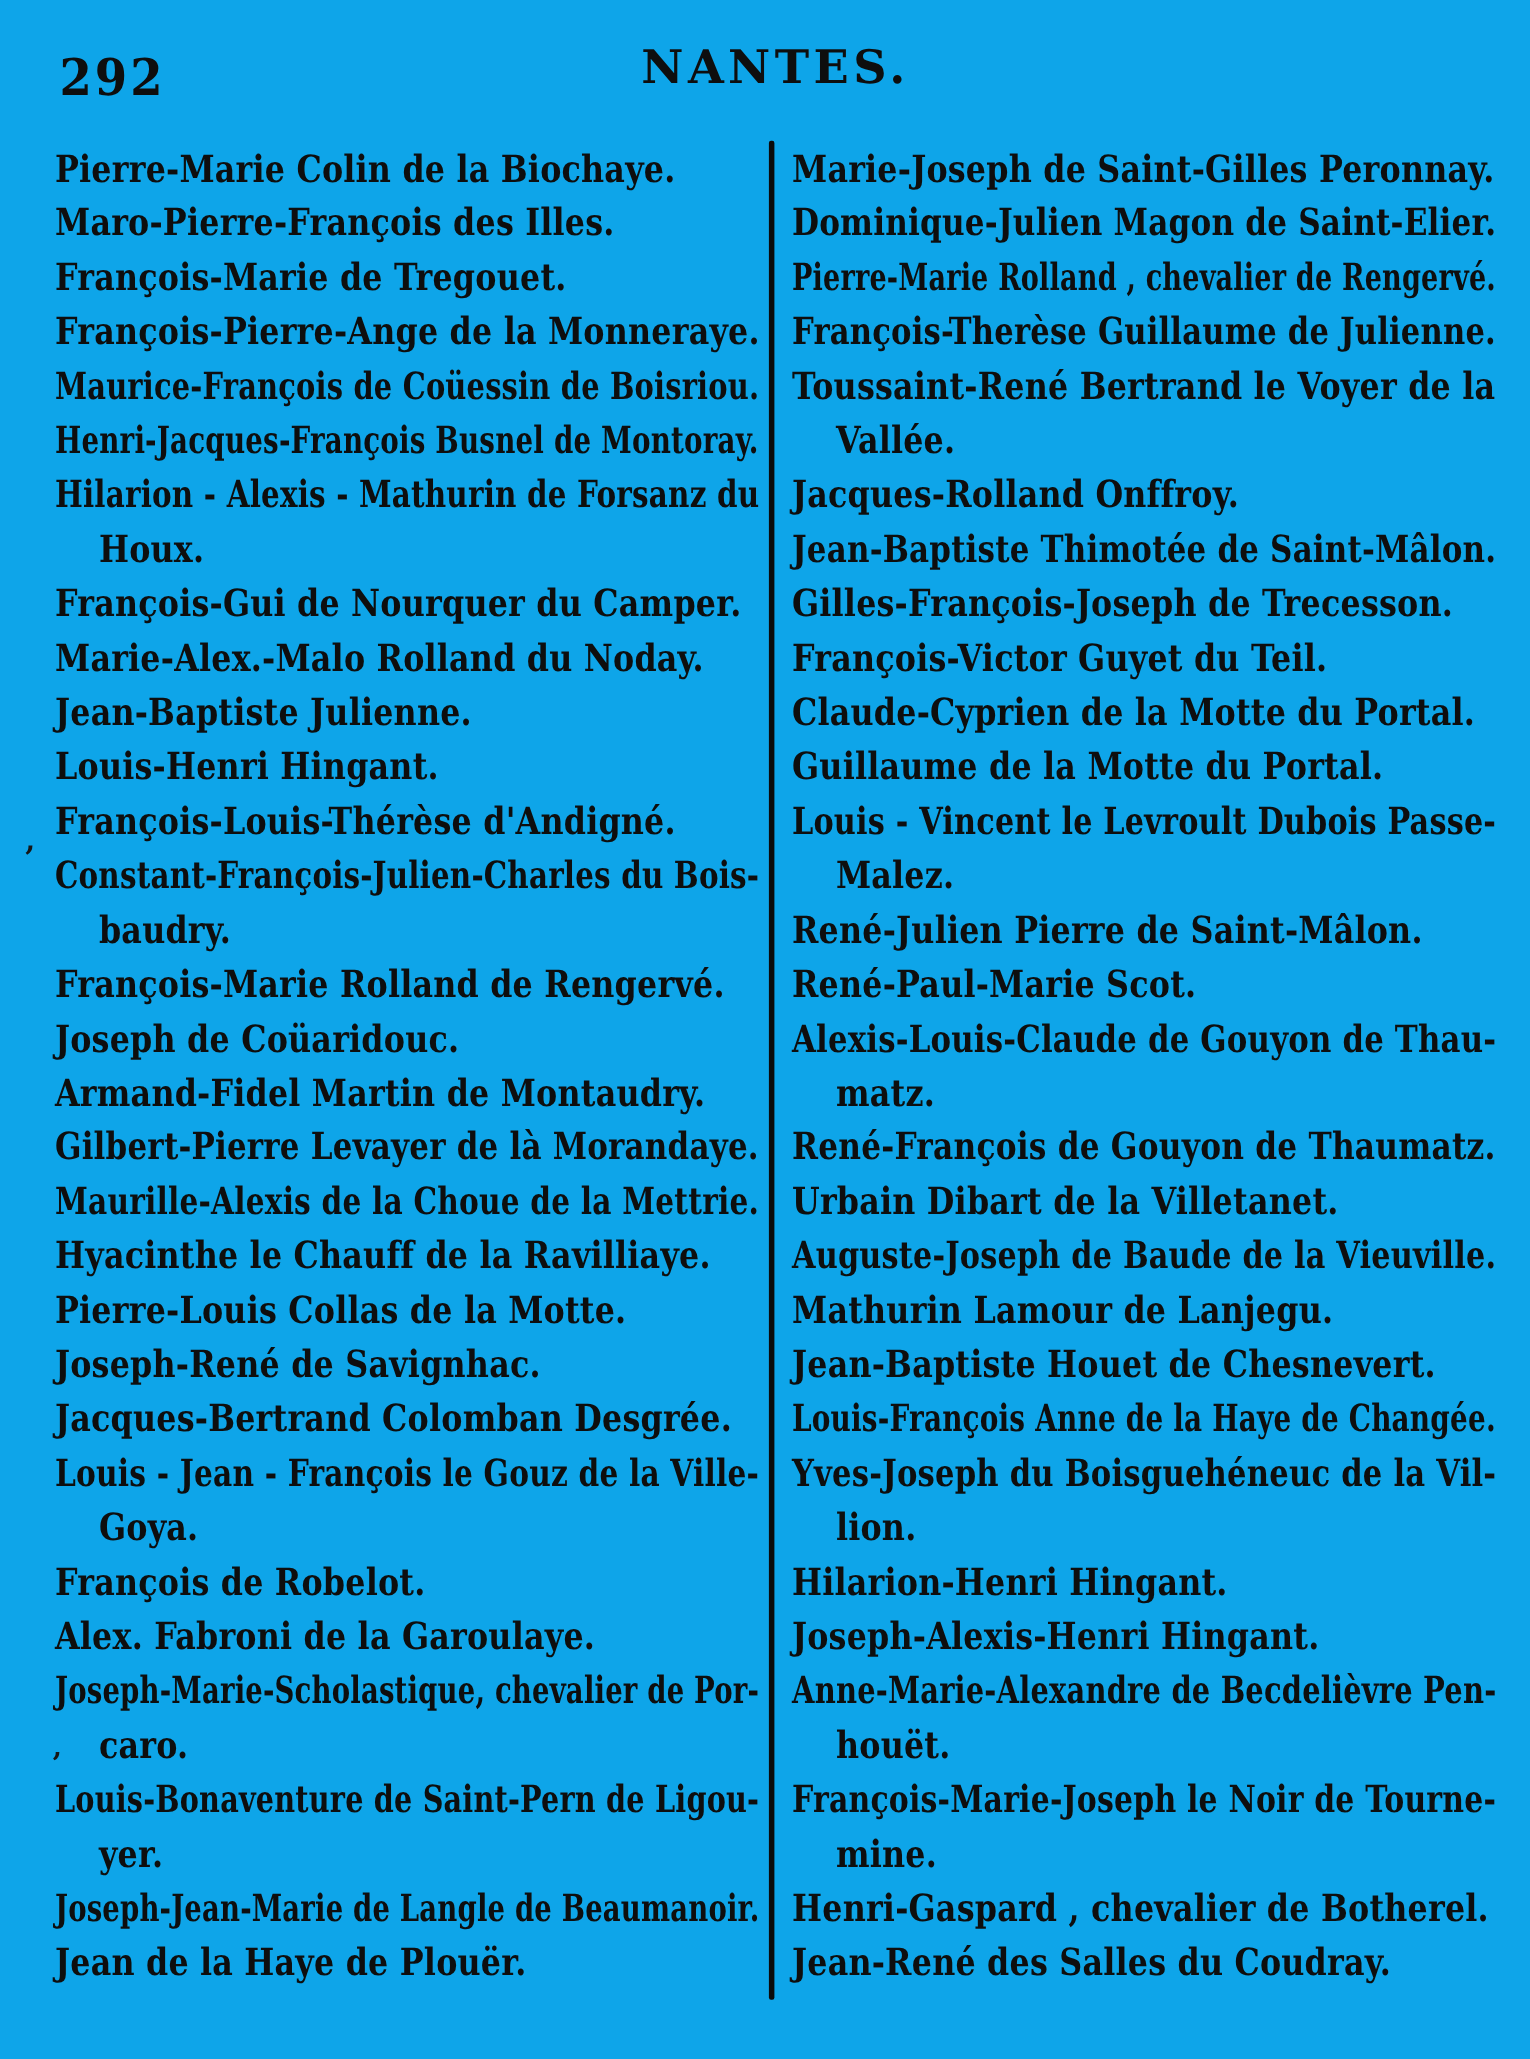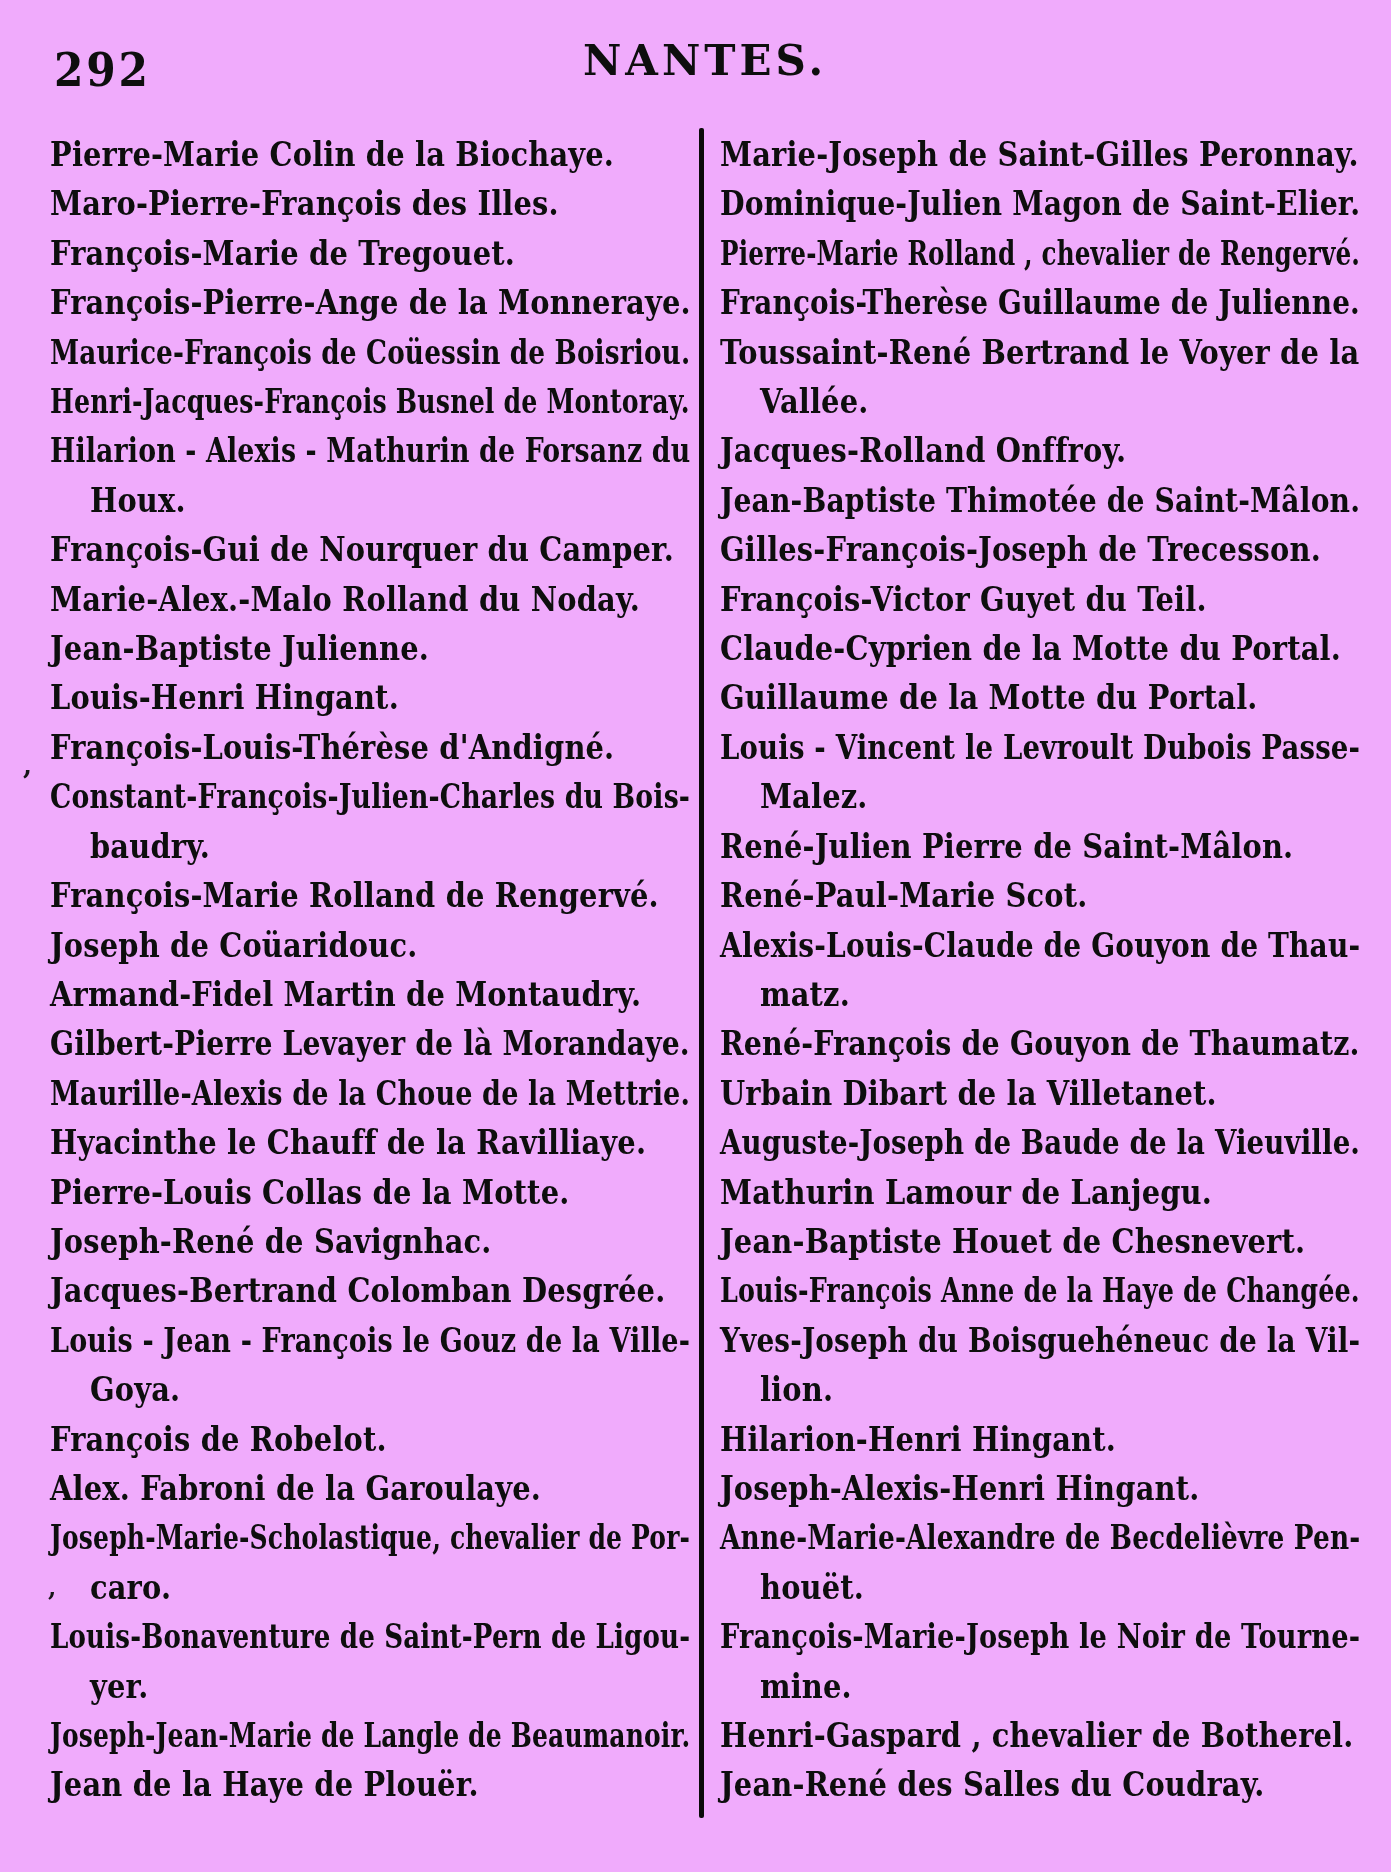--- a/index.html
+++ b/index.html
@@ -4,21 +4,21 @@
 <style>
   html,body{margin:0;padding:0;}
   body{
     width:1391px;height:1872px;
     background:#ffffff;
     font-family:"DejaVu Serif", serif;
     color:#0e0e0e;
     position:relative;
     overflow:hidden;
   }
-  .page{position:absolute;inset:0;background:#f0abfc;}
+  .page{position:absolute;inset:0;background:#0ea5e9;}
   .page-number{
     position:absolute;left:54px;top:47px;
     font-size:46px;font-weight:700;letter-spacing:3px;line-height:1;
     transform:scaleX(0.92);transform-origin:0 0;
   }
   .page-title{
     position:absolute;left:0;right:0;top:40px;
     text-align:center;padding-left:19px;
     font-size:42px;font-weight:700;letter-spacing:4px;line-height:1;
   }

